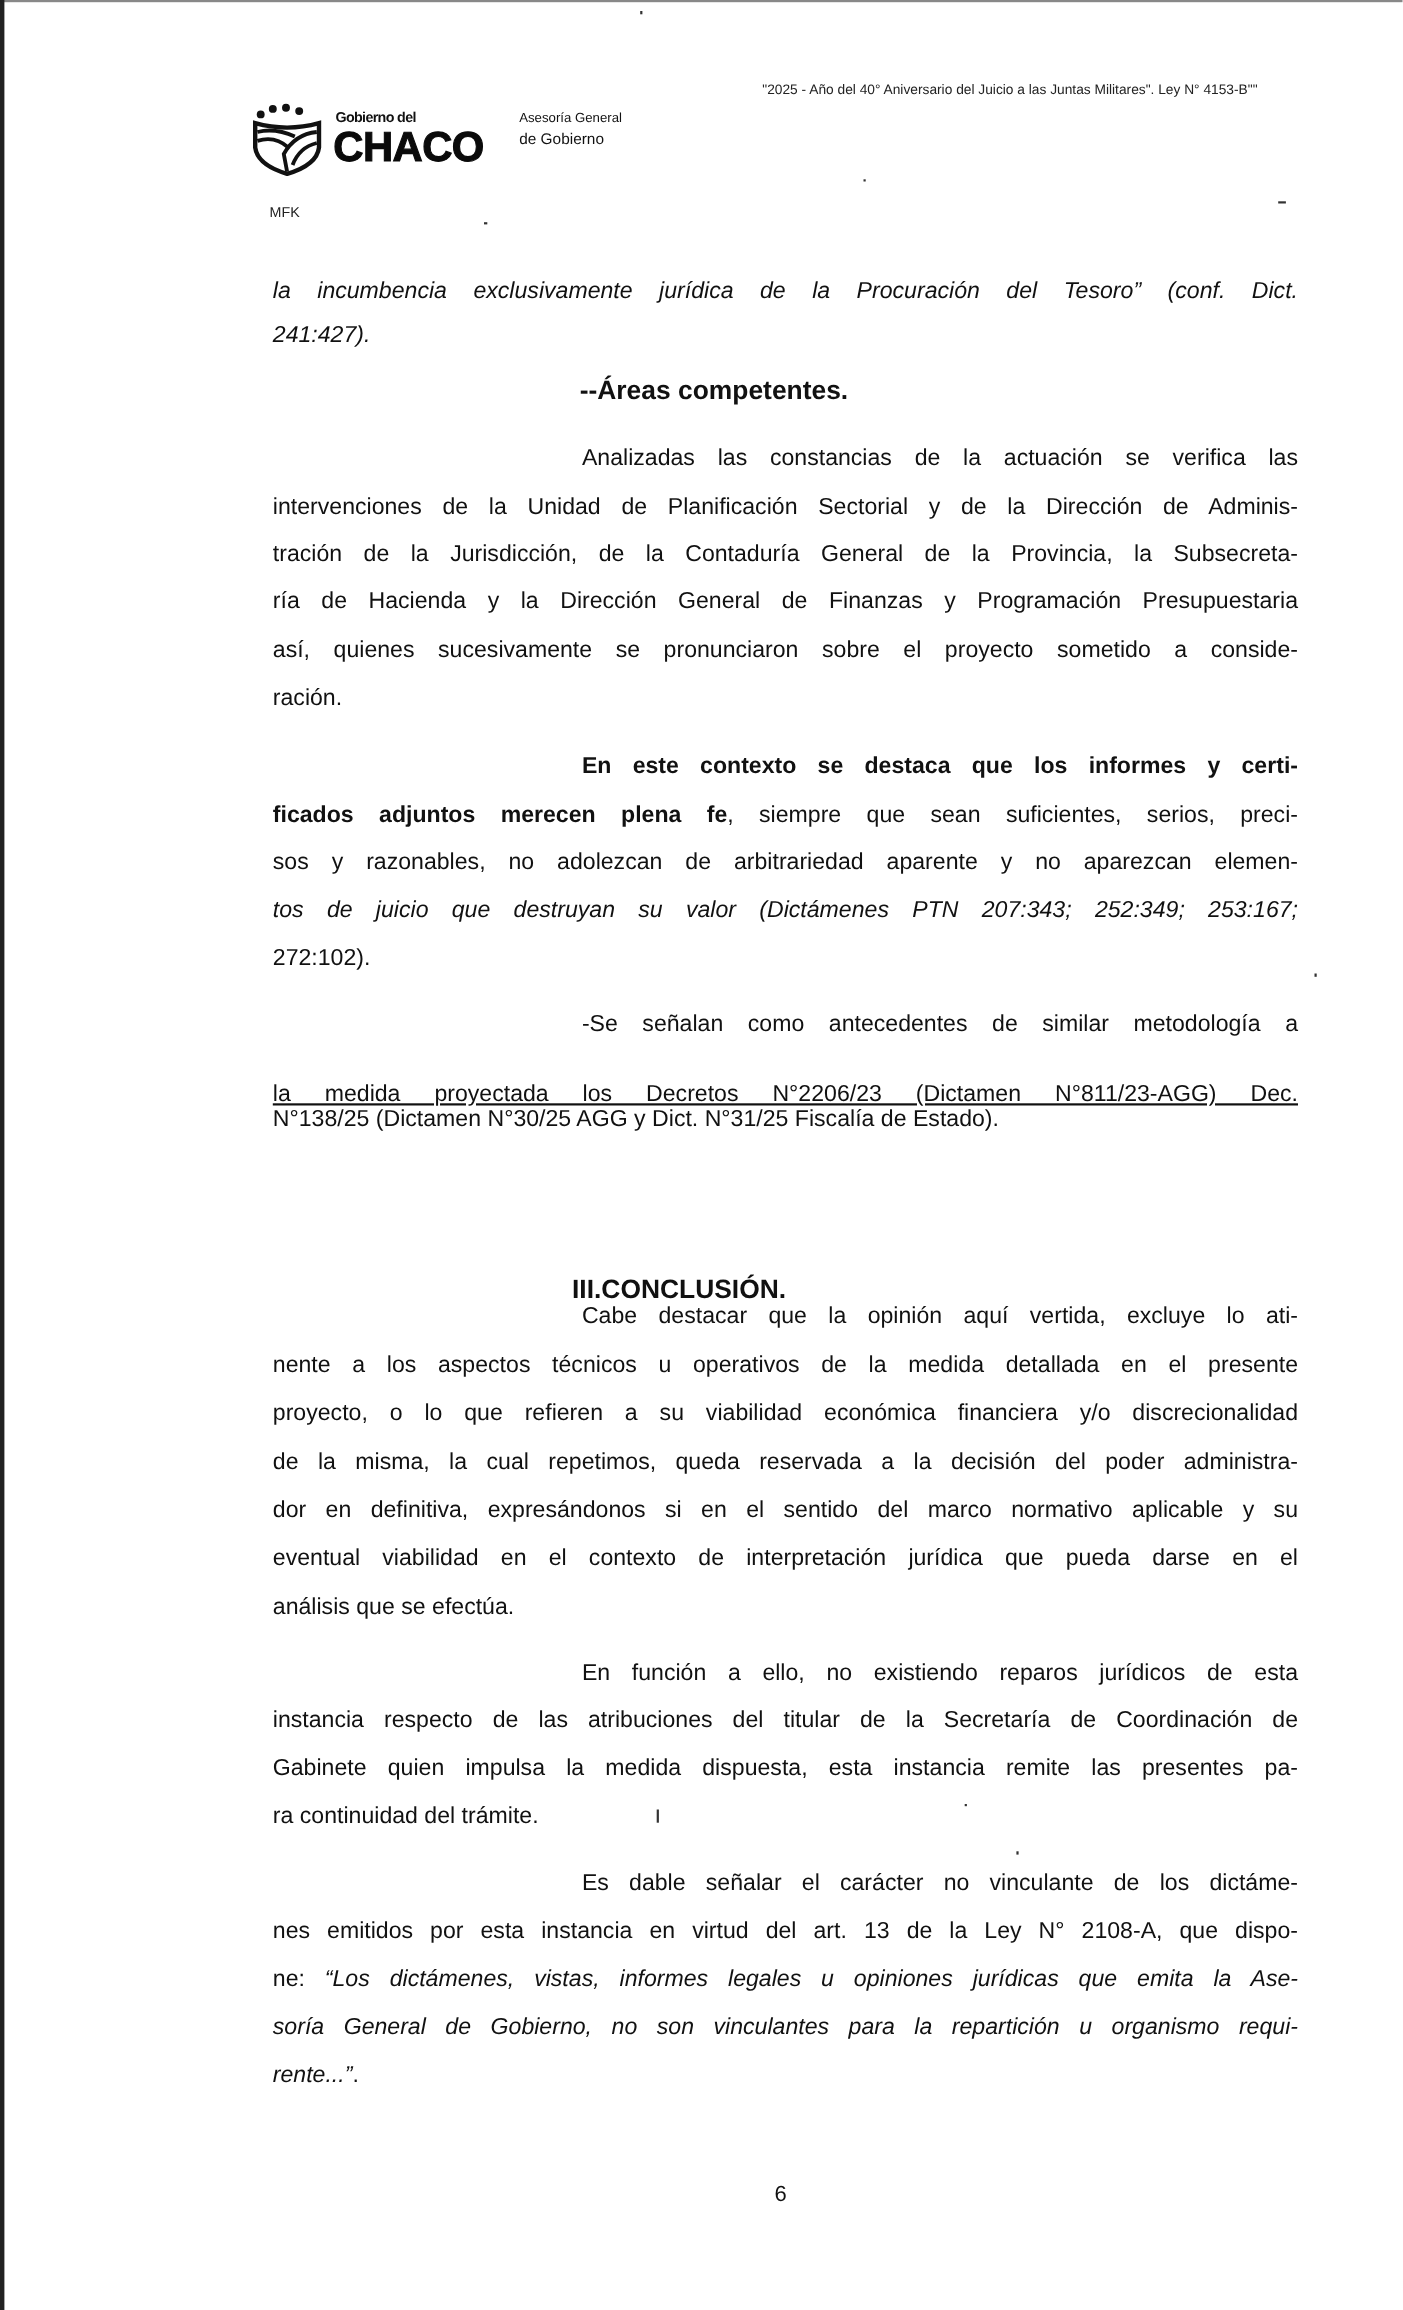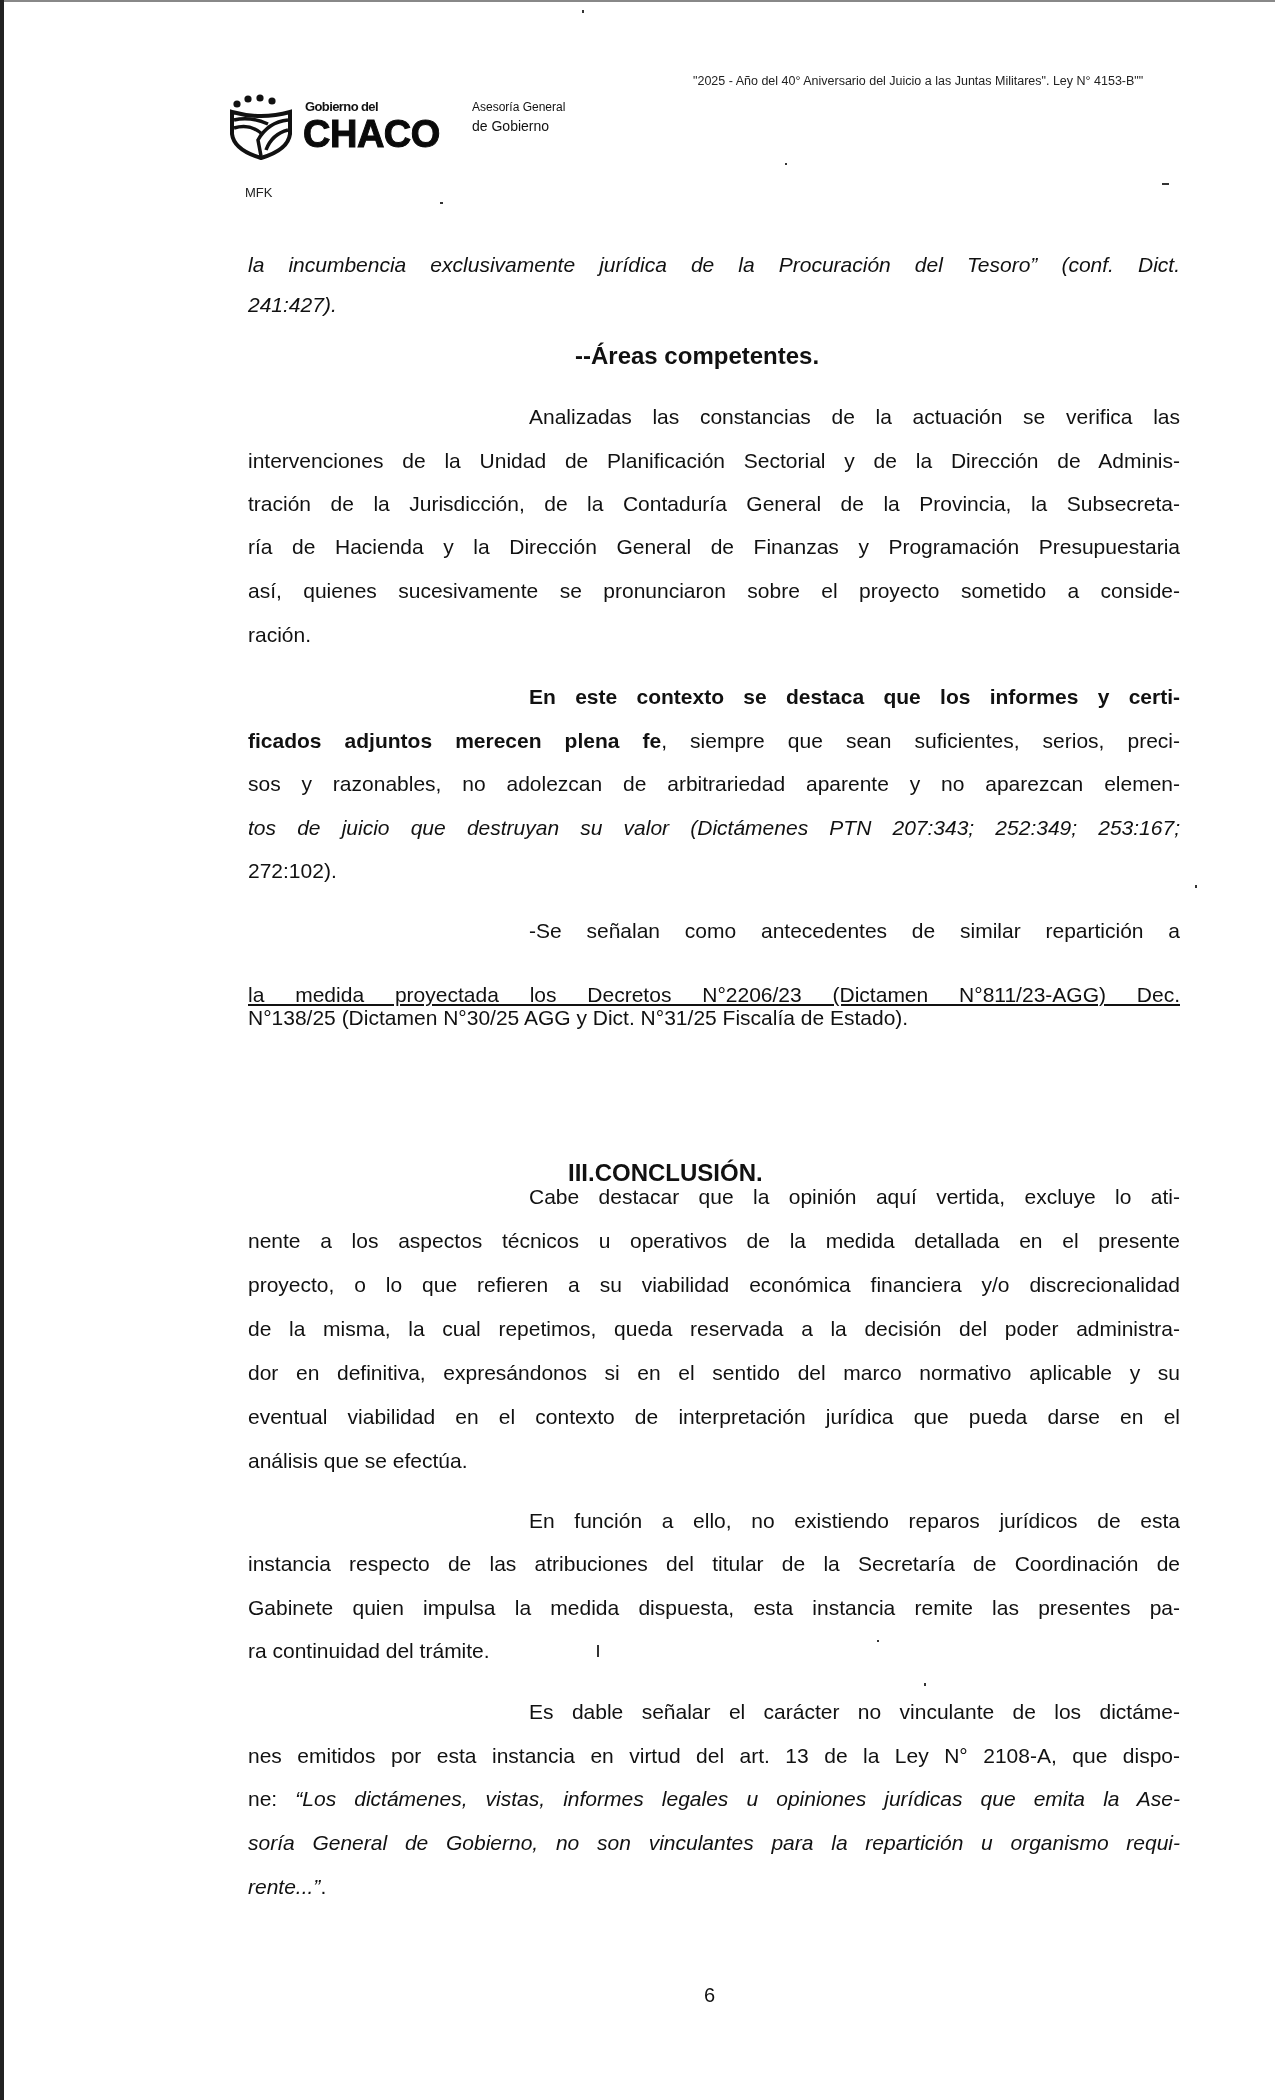--- a/index.html
+++ b/index.html
@@ -16,21 +16,21 @@
   .dept-1 { left: 472px; top: 100px; font-size: 12px; color: #111; }
   .dept-2 { left: 472px; top: 118px; font-size: 14px; color: #111; }
   .author { left: 245px; top: 185px; font-size: 13px; color: #222; }
 
   .line { position: absolute; left: 248px; width: 932px; font-size: 21px; line-height: 30px; white-space: nowrap; color: #111; }
   .justify { text-align: justify; text-align-last: justify; white-space: normal; }
   .indent { left: 529px; width: 651px; }
   .it { font-style: italic; }
   .bold { font-weight: bold; }
 
-  .heading { position: absolute; font-size: 24px; font-weight: bold; white-space: nowrap; color: #111; margin-left: 48px; }
+  .heading { position: absolute; font-size: 24px; font-weight: bold; white-space: nowrap; color: #111; }
   .page-num { left: 704px; top: 1984px; font-size: 20px; color: #111; }
 
   .speck { position: absolute; background: #333; }
 </style>
 </head>
 <body>
 
 <div class="scan-top"></div>
 <div class="scan-left"></div>
 
@@ -66,21 +66,21 @@
 <div class="line justify" style="top:532px;">ría de Hacienda y la Dirección General de Finanzas y Programación Presupuestaria</div>
 <div class="line justify" style="top:576px;">así, quienes sucesivamente se pronunciaron sobre el proyecto sometido a conside-</div>
 <div class="line" style="top:620px;">ración.</div>
 
 <div class="line indent justify bold" style="top:682px;">En este contexto se destaca que los informes y certi-</div>
 <div class="line justify" style="top:726px;"><span class="bold">ficados adjuntos merecen plena fe</span><span>, siempre que sean suficientes, serios, preci-</span></div>
 <div class="line justify" style="top:769px;">sos y razonables, no adolezcan de arbitrariedad aparente y no aparezcan elemen-</div>
 <div class="line justify" style="top:813px;font-style:italic;">tos de juicio que destruyan su valor (Dictámenes PTN 207:343; 252:349; 253:167;</div>
 <div class="line" style="top:856px;">272:102).</div>
 
-<div class="line indent justify" style="top:916px;">-Se señalan como antecedentes de similar repartición a</div>
+<div class="line indent justify" style="top:916px;">-Se señalan como antecedentes de similar metodología a</div>
 <div class="line justify" style="top:980px;text-decoration:underline;">la medida proyectada los Decretos N°2206/23 (Dictamen N°811/23-AGG) Dec.</div>
 <div class="line" style="top:1003px;">N°138/25 (Dictamen N°30/25 AGG y Dict. N°31/25 Fiscalía de Estado).</div>
 
 <div class="heading" style="left:520px; top:1159px;">III.CONCLUSIÓN.</div>
 
 <div class="line indent justify" style="top:1182px;">Cabe destacar que la opinión aquí vertida, excluye lo ati-</div>
 <div class="line justify" style="top:1226px;">nente a los aspectos técnicos u operativos de la medida detallada en el presente</div>
 <div class="line justify" style="top:1270px;">proyecto, o lo que refieren a su viabilidad económica financiera y/o discrecionalidad</div>
 <div class="line justify" style="top:1314px;">de la misma, la cual repetimos, queda reservada a la decisión del poder administra-</div>
 <div class="line justify" style="top:1358px;">dor en definitiva, expresándonos si en el sentido del marco normativo aplicable y su</div>

